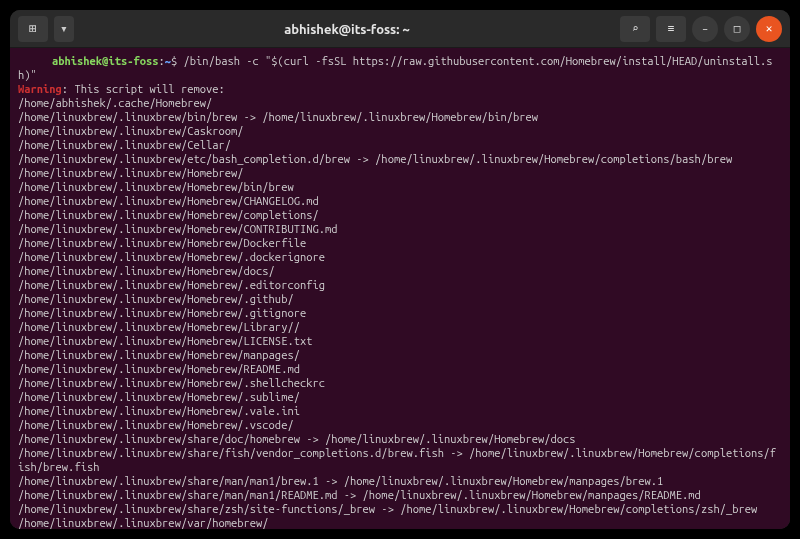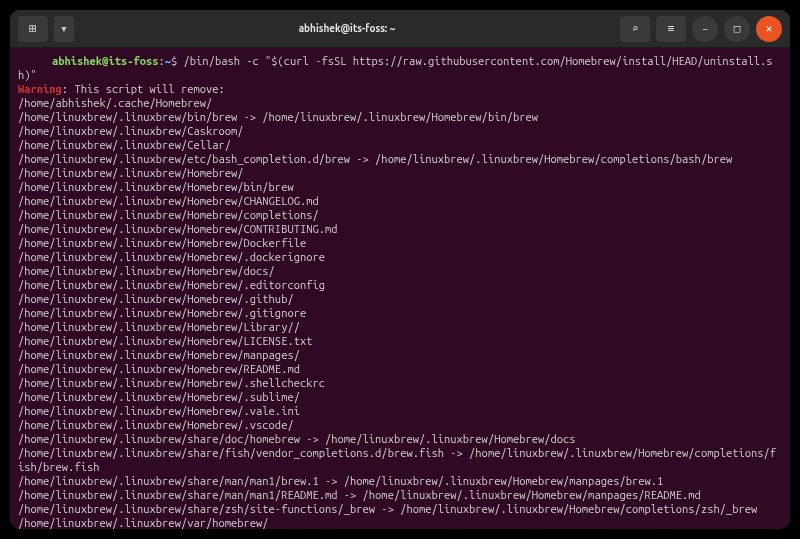--- a/index.html
+++ b/index.html
@@ -43,21 +43,21 @@
     align-items: center;
     justify-content: center;
     color: #ccc;
     font-size: 13px;
   }
   .tb-title {
     flex: 1;
     text-align: center;
     color: #e6e6e6;
     font-family: 'Ubuntu', sans-serif;
-    font-size: 10px;
+    font-size: 13px;
     font-weight: 600;
   }
   .tb-right { display: flex; gap: 6px; align-items: center; }
   .win-btn {
     width: 26px;
     height: 26px;
     border-radius: 50%;
     display: flex;
     align-items: center;
     justify-content: center;

